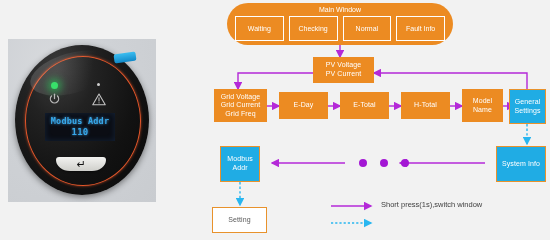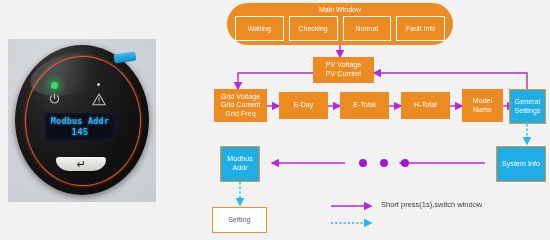--- a/index.html
+++ b/index.html
@@ -234,21 +234,21 @@
       </svg>
 
       <svg class="ic-warn" viewBox="0 0 24 24">
         <path d="M12 3.2 22 20.5H2Z" fill="none" stroke="currentColor" stroke-width="1.7" stroke-linejoin="round"></path>
         <path d="M12 9.2v5" fill="none" stroke="currentColor" stroke-width="1.7" stroke-linecap="round"></path>
         <circle cx="12" cy="17.2" r="1" fill="currentColor"></circle>
       </svg>
 
       <div class="screen">
         <span>Modbus Addr</span>
-        <span class="val">145</span>
+        <span class="val">110</span>
       </div>
 
       <div class="btn-enter">
         <span>↵</span>
       </div>
     </div>
     <div class="connector"></div>
   </div>
 
   <div class="flow">

